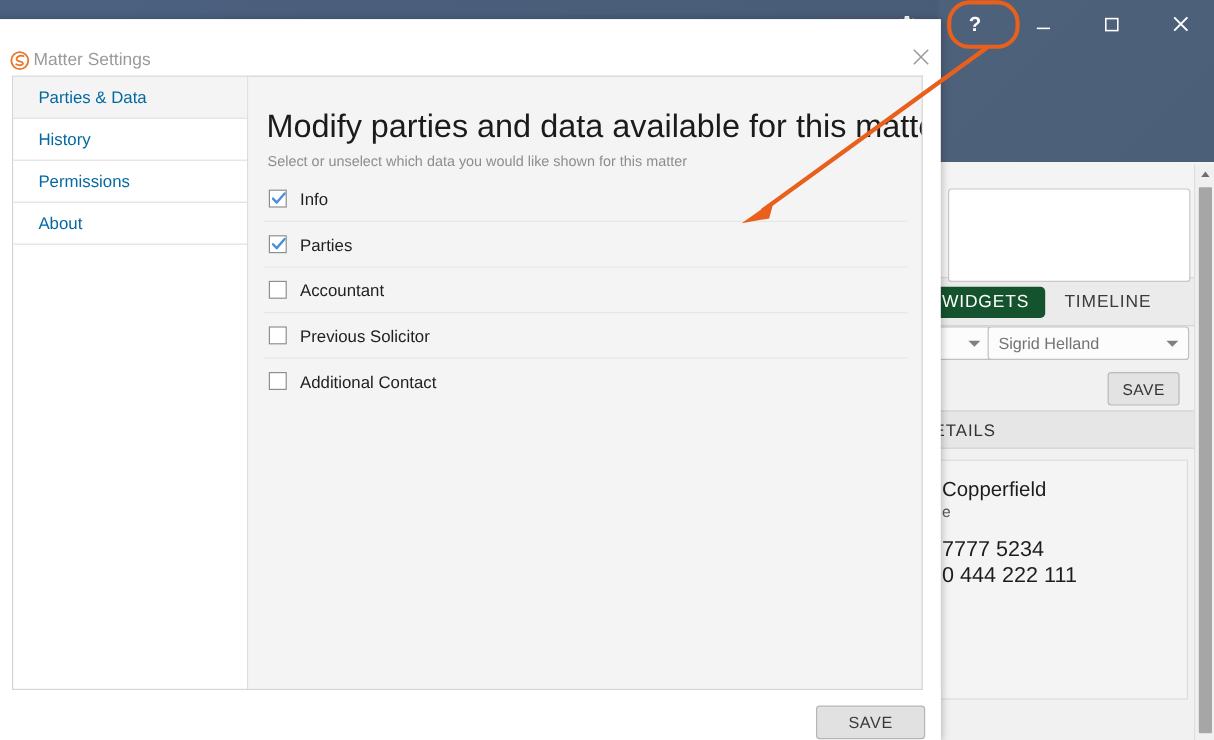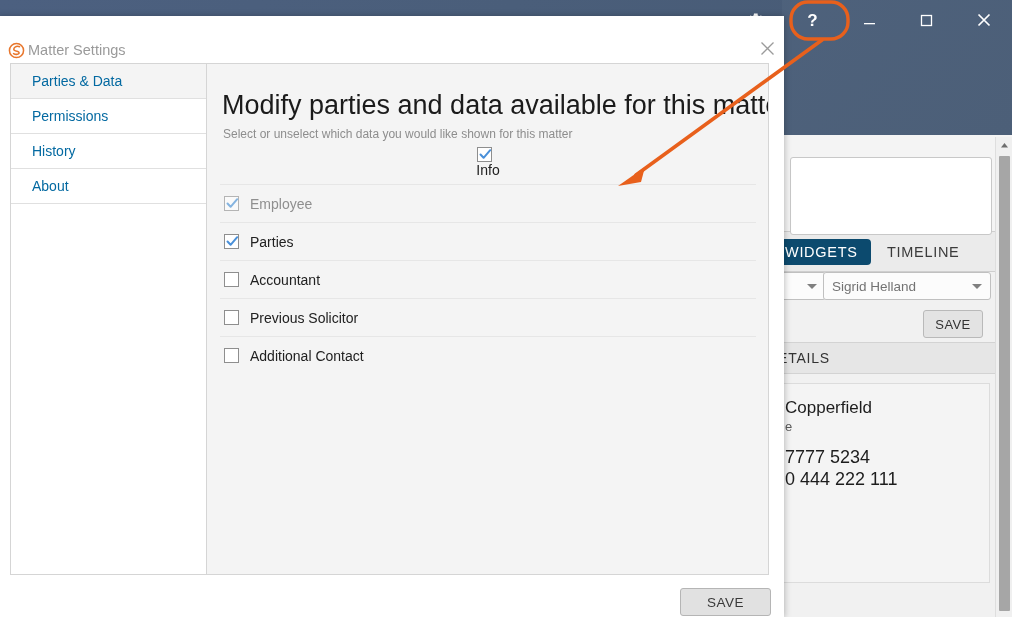--- a/index.html
+++ b/index.html
@@ -45,21 +45,21 @@
   }
   .bg-tabs {
     position: absolute; left: 782px; top: 97px; width: 230px; height: 39px;
     background: #ebebeb; border-bottom: 1px solid #cfcfcf;
     display: flex; align-items: center;
   }
   .bg-tab {
     font-size: 14.5px; color: #3b3b3b; letter-spacing: 0.7px;
     padding: 5px 13px; border-radius: 4px; cursor: default;
   }
-  .bg-tab.active { background: #0c4a6e; color: #ffffff; }
+  .bg-tab.active { background: #14532d; color: #ffffff; }
   .bg-tab-widgets { position: absolute; left: -10px; }
   .bg-tab-timeline { position: absolute; left: 92px; }
 
   .bg-content {
     position: absolute; left: 782px; top: 137px; width: 213px; height: 345px;
     background: #f1f1f1;
   }
   .bg-textarea {
     position: absolute; left: 790px; top: 157px; width: 200px; height: 76px;
     background: #ffffff; border: 1px solid #c8c8c8; border-radius: 3px;
@@ -159,21 +159,21 @@
   }
   .dlg-sub {
     position: absolute; left: 16px; top: 63px;
     font-size: 12px; color: #8d8d8d; white-space: nowrap;
   }
   .chk-list { position: absolute; left: 13px; top: 83px; width: 536px; }
   .chk-row {
     height: 37px; display: flex; align-items: center;
     border-bottom: 1px solid #e6e6e6;
   }
-  .chk-row:first-child { border-top: none; flex-direction: column; }
+  .chk-row:first-child { border-top: none; }
   .cbox {
     width: 15px; height: 15px; box-sizing: border-box;
     background: #ffffff; border: 1px solid #8e8e8e;
     margin-right: 11px; margin-left: 4px;
     position: relative; flex: none;
   }
   .cbox.disabled { border-color: #b4b4b4; background: #fafafa; }
   .cbox svg { position: absolute; left: 1px; top: 0px; }
   .chk-label { font-size: 14px; color: #212121; }
   .chk-label.disabled { color: #8f8f8f; }
@@ -300,24 +300,24 @@
           </svg>
         </span>
       </div>
     </div>
 
     <div class="dlg-sidebar">
       <div class="side-item active">
         <span>Parties &amp; Data</span>
       </div>
       <div class="side-item">
+        <span>History</span>
+      </div>
+      <div class="side-item">
         <span>Permissions</span>
-      </div>
-      <div class="side-item">
-        <span>History</span>
       </div>
       <div class="side-item">
         <span>About</span>
       </div>
     </div>
 
     <div class="dlg-content">
       <div class="dlg-heading">Modify parties and data available for this matter</div>
       <div class="dlg-sub">Select or unselect which data you would like shown for this matter</div>
 
@@ -325,28 +325,20 @@
 
         <div class="chk-row">
           <span class="cbox">
             <svg width="13" height="13" viewBox="0 0 13 13">
                 <path d="M1.5 6.5 L4.6 9.8 L11.2 2.2" stroke="#4a90d9" stroke-width="2" fill="none" stroke-linecap="round" stroke-linejoin="round"></path>
               </svg>
           </span>
           <span class="chk-label">Info</span>
         </div>
 
-        <div class="chk-row">
-          <span class="cbox disabled">
-            <svg width="13" height="13" viewBox="0 0 13 13">
-                <path d="M1.5 6.5 L4.6 9.8 L11.2 2.2" stroke="#85b4e0" stroke-width="2" fill="none" stroke-linecap="round" stroke-linejoin="round"></path>
-              </svg>
-          </span>
-          <span class="chk-label disabled">Employee</span>
-        </div>
 
 
         <div class="chk-row">
           <span class="cbox">
             <svg width="13" height="13" viewBox="0 0 13 13">
                 <path d="M1.5 6.5 L4.6 9.8 L11.2 2.2" stroke="#4a90d9" stroke-width="2" fill="none" stroke-linecap="round" stroke-linejoin="round"></path>
               </svg>
           </span>
           <span class="chk-label">Parties</span>
         </div>

